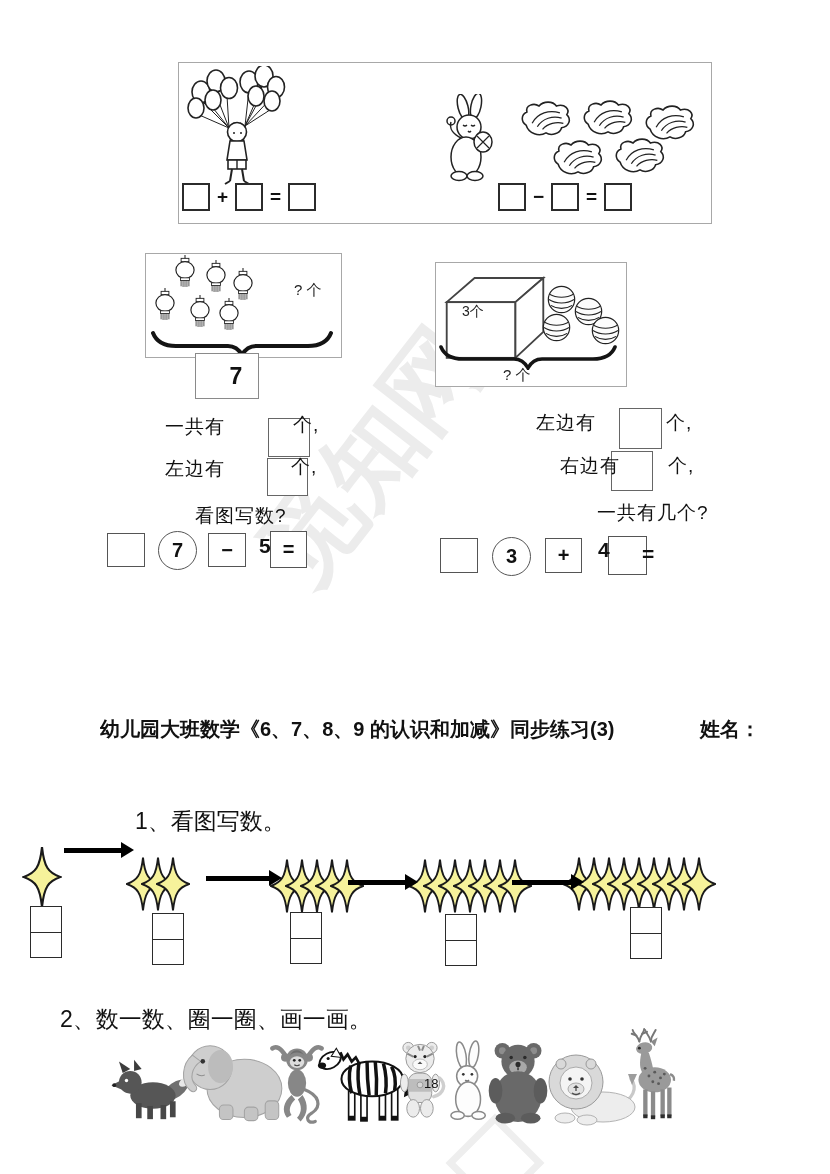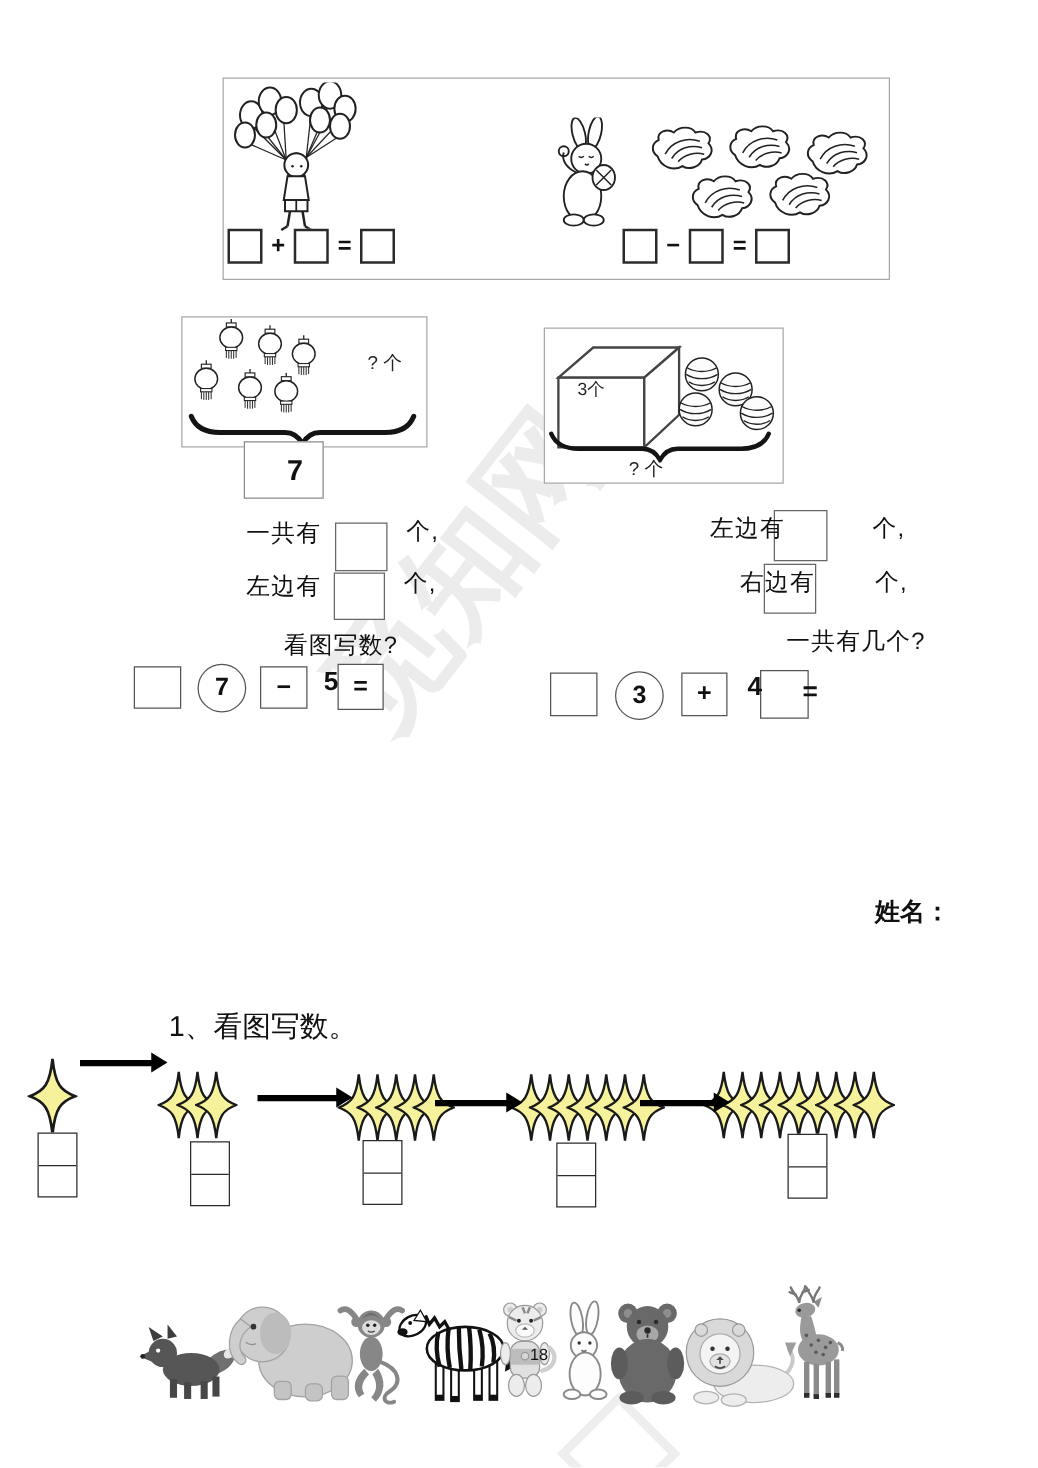--- a/index.html
+++ b/index.html
@@ -6,21 +6,21 @@
   .page{position:relative;width:830px;height:1174px;background:#fff;overflow:hidden;
         font-family:"Liberation Sans","DejaVu Sans",sans-serif;color:#111;}
   .abs{position:absolute;}
   .panel{position:absolute;border:1px solid #a8a8a8;background:#fff;}
   .wm{position:absolute;color:#ececec;font-weight:bold;pointer-events:none;user-select:none;
       transform-origin:0 50%;white-space:nowrap;z-index:0;}
   .wm2{position:absolute;width:56px;height:56px;border:7px solid #eeeeee;transform:rotate(45deg);z-index:0;}
   .eqrow{position:absolute;display:flex;align-items:center;gap:7px;font-size:19px;font-weight:bold;z-index:1;}
   .sq{width:24px;height:24px;border:2px solid #2b2b2b;background:#fff;}
   .wbox{position:absolute;border:1.6px solid #666;background:#fff;z-index:1;}
-  .zhlabel{position:absolute;font-size:19px;letter-spacing:1px;z-index:2;margin-left:32px;}
+  .zhlabel{position:absolute;font-size:19px;letter-spacing:1px;z-index:2;}
   .qlabel{position:absolute;font-size:15px;color:#222;z-index:2;}
   .circle{position:absolute;border:1.7px solid #555;border-radius:50%;background:#fff;
           display:flex;align-items:center;justify-content:center;font-weight:bold;font-size:20px;z-index:1;}
   .opbox{position:absolute;border:1.7px solid #555;background:#fff;display:flex;align-items:center;
          justify-content:center;font-weight:bold;font-size:20px;z-index:1;}
   .numtxt{position:absolute;font-weight:bold;font-size:21px;z-index:3;}
   .title{position:absolute;font-size:20px;font-weight:bold;white-space:nowrap;z-index:1;}
   .sechead{position:absolute;font-size:23px;z-index:1;}
   .arrow{position:absolute;height:5px;background:#000;z-index:1;}
   .arrow::after{content:"";position:absolute;right:-12px;top:-6px;width:0;height:0;
@@ -171,20 +171,21 @@
   <div class="circle" style="left:492px;top:537px;width:37px;height:37px;">
       <span>3</span>
     </div>
   <div class="opbox" style="left:545px;top:538px;width:35px;height:33px;">
       <span>+</span>
     </div>
   <span class="numtxt" style="left:598px;top:538px;">4</span>
   <div class="opbox" style="left:608px;top:536px;width:37px;height:37px;"></div>
   <span class="numtxt" style="left:642px;top:542px;">=</span>
 
+  <span class="title" style="left:100px;top:716px;">幼儿园大班数学《6、7、8、9 的认识和加减》同步练习(3)</span>
   <span class="title" style="left:700px;top:716px;">姓名：</span>
 
   <span class="sechead" style="left:135px;top:806px;">1、看图写数。</span>
   <div id="star-row">
       <svg viewBox="0 0 36 58" width="40" height="62" class="abs" style="left: 22px; top: 846px;">
         <use href="#star-shape"></use>
       </svg>
       <svg viewBox="0 0 36 58" width="34" height="56" class="abs" style="left: 126px; top: 856px;">
         <use href="#star-shape"></use>
       </svg>
@@ -271,20 +272,21 @@
         <div class="mid"></div>
       </div>
       <div class="tallbox" style="left: 445px; top: 914px;">
         <div class="mid"></div>
       </div>
       <div class="tallbox" style="left: 630px; top: 907px;">
         <div class="mid"></div>
       </div>
     </div>
 
+  <span class="sechead" style="left:60px;top:1004px;">2、数一数、圈一圈、画一画。</span>
   <div id="animal-row">
       <svg viewBox="0 0 86 72" width="84" height="68" class="abs" style="left: 110px; top: 1054px;">
         <use href="#animal-wolf"></use>
       </svg>
       <svg viewBox="0 0 100 88" width="104" height="92" class="abs" style="left: 182px; top: 1032px;">
         <use href="#animal-elephant"></use>
       </svg>
       <svg viewBox="0 0 64 92" width="62" height="84" class="abs" style="left: 266px; top: 1042px;">
         <use href="#animal-monkey"></use>
       </svg>

